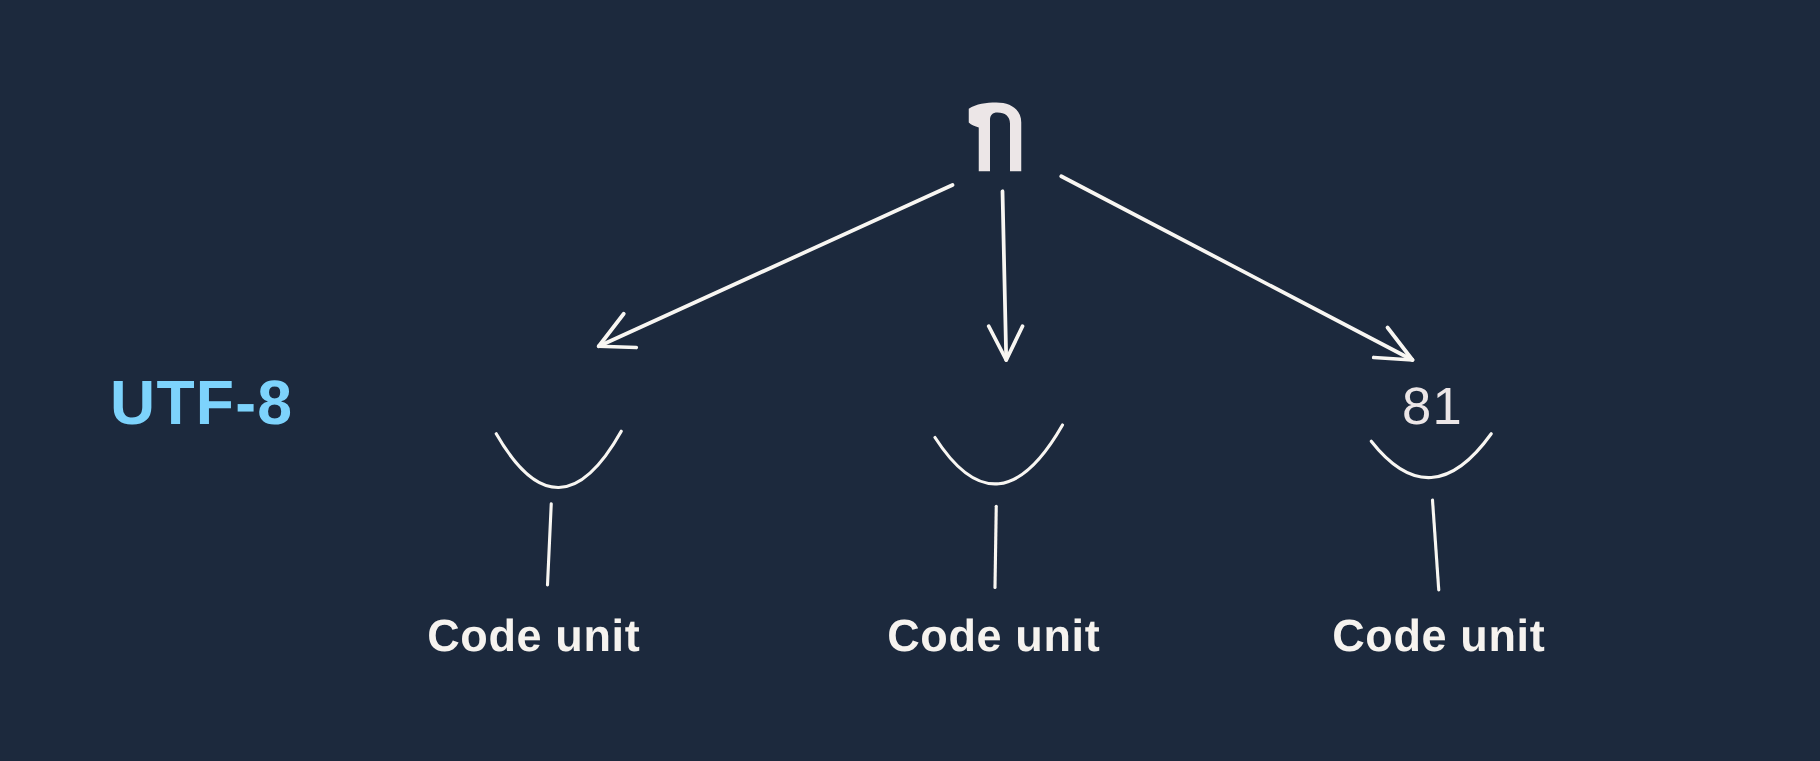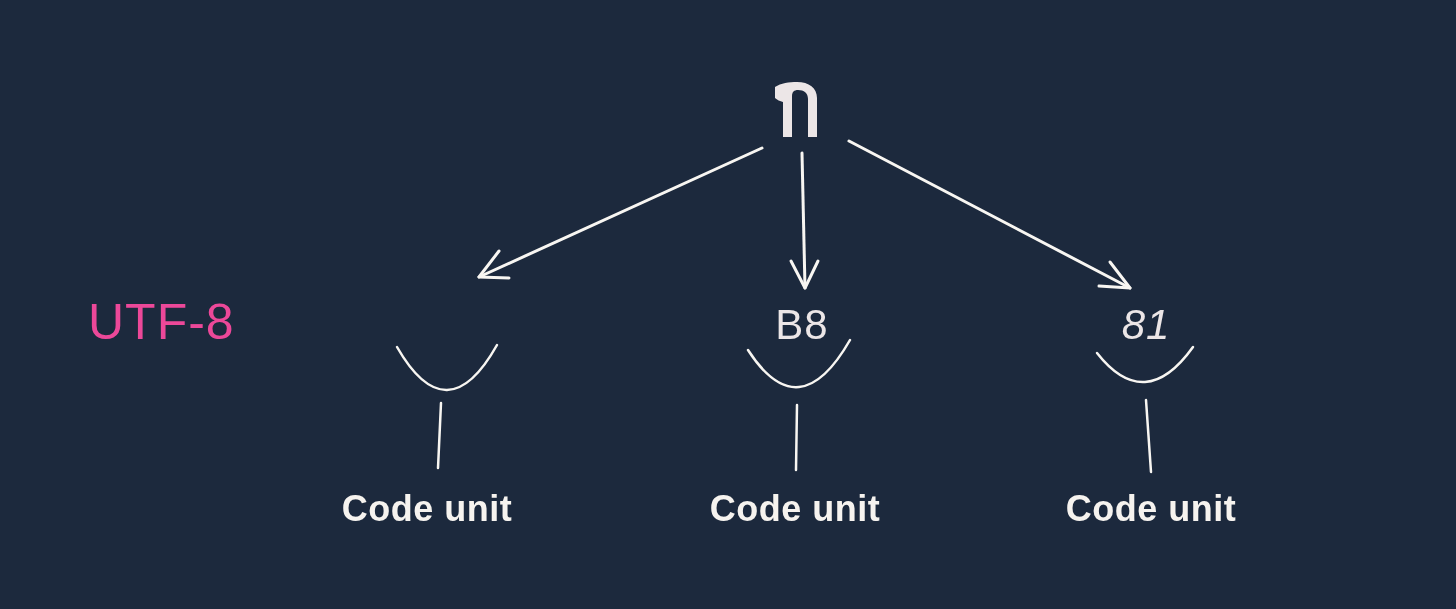--- a/index.html
+++ b/index.html
@@ -27,35 +27,35 @@
   .w3{stroke-width:3px;}
   .w25{stroke-width:2.5px;}
   .label{
     position:absolute;
     color:var(--color-text);
     white-space:nowrap;
   }
   .encoding-label{
     left:88px;top:293px;
     font-size:50px;
-    font-weight:400;
+    font-weight:700;
     letter-spacing:1px;
-    color:#ec4899;
+    color:#7dd3fc;
   }
   .byte{
     width:140px;
     text-align:center;
     top:301px;
     font-size:42px;
     font-weight:400;
     letter-spacing:1px;
   }
   .byte-0{left:381px;}
   .byte-1{left:732px;}
-  .byte-2{left:1076px;font-style:italic;}
+  .byte-2{left:1076px;}
   .codeunit{
     width:220px;
     text-align:center;
     top:488px;
     font-size:36px;
     font-weight:700;
     letter-spacing:0.5px;
     color:#f6f3ef;
   }
   .cu-0{left:317px;}
@@ -92,20 +92,19 @@
     <path class="stroke w25" d="M 748 350 Q 799 429 850 340"></path>
     <path class="stroke w25" d="M 1097 353 Q 1145 414 1193 347"></path>
 
     <path class="stroke w25" d="M 441 403 L 438 468"></path>
     <path class="stroke w25" d="M 797 405 L 796 470"></path>
     <path class="stroke w25" d="M 1146 400 L 1151 472"></path>
   </svg>
 
   <div class="label encoding-label">UTF-8</div>
 
-  <div class="label byte byte-1">B8</div>
   <div class="label byte byte-2">81</div>
 
   <div class="label codeunit cu-0">Code unit</div>
   <div class="label codeunit cu-1">Code unit</div>
   <div class="label codeunit cu-2">Code unit</div>
 
 </div>
 
 </body></html>

